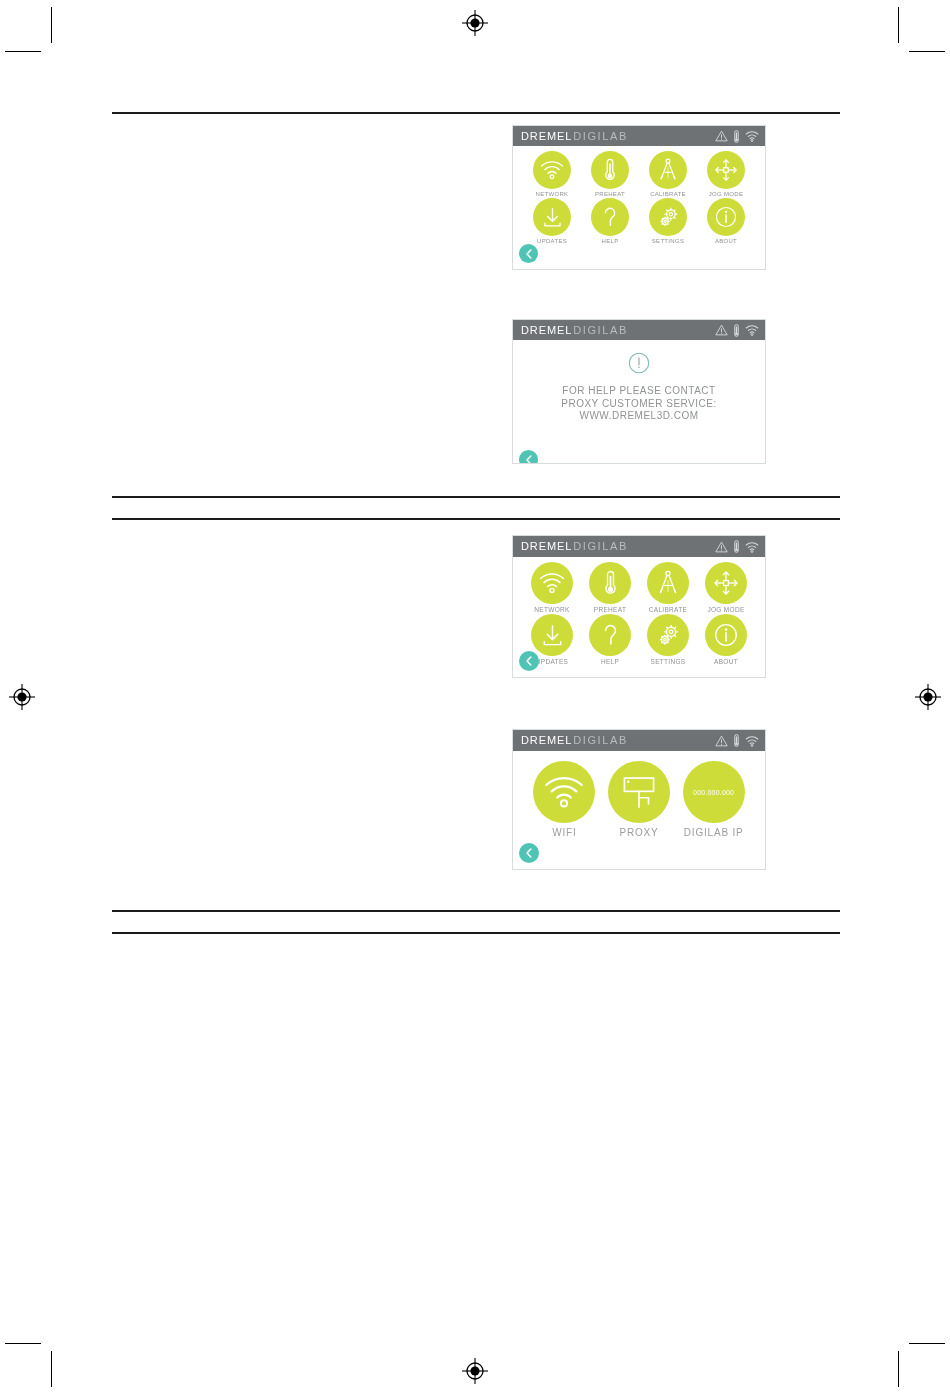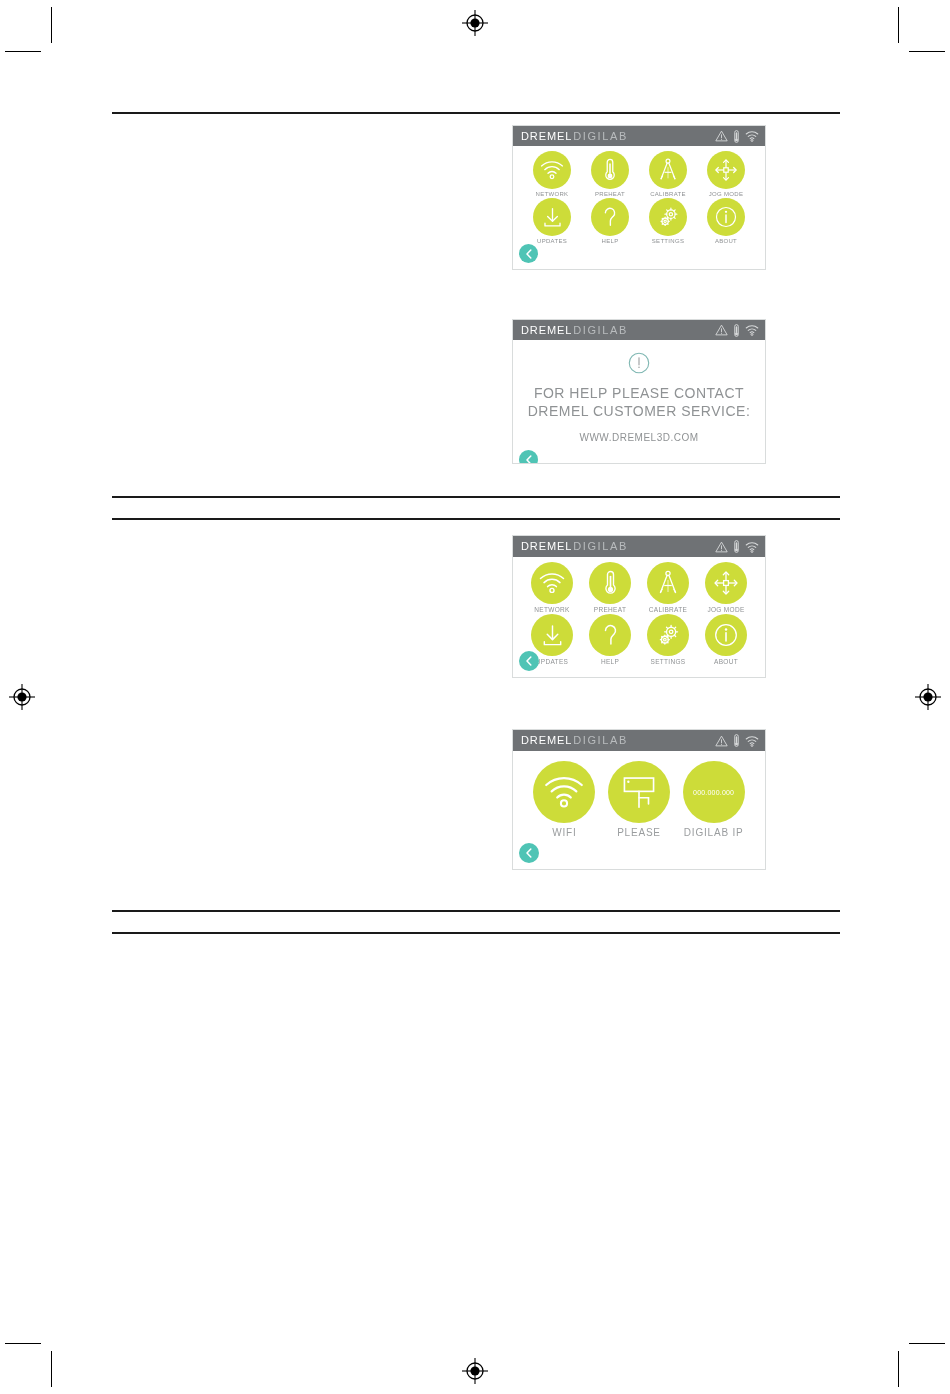--- a/index.html
+++ b/index.html
@@ -159,29 +159,28 @@
 
   
   .help-body {
     display: flex;
     flex-direction: column;
     align-items: center;
     padding-top: 12px;
   }
   .help-alert-icon { margin-bottom: 6px; }
   .help-line {
-    font-size: 14px;
+    font-size: 10px;
     color: #8f9294;
     letter-spacing: 0.5px;
     line-height: 1.32;
     text-align: right;
     white-space: nowrap;
   }
   .help-url {
-    margin-top: 11px;
     font-size: 10px;
     color: #8f9294;
     letter-spacing: 0.5px;
     text-align: center;
     white-space: nowrap;
   }
 
   
   .back-btn {
     position: absolute;
@@ -418,21 +417,21 @@
 
   <div class="panel-body help-body">
     <div class="help-alert-icon">
       <svg width="22" height="22" viewBox="0 0 24 24">
         <circle cx="12" cy="12" r="10.6" fill="none" stroke="#7fb7b2" stroke-width="1.2"></circle>
         <line x1="12" y1="6.2" x2="12" y2="14" stroke="#9a9d9f" stroke-width="1.2" stroke-linecap="round"></line>
         <circle cx="12" cy="16.6" r="0.85" fill="#9a9d9f"></circle>
       </svg>
     </div>
     <div class="help-line">FOR HELP PLEASE CONTACT</div>
-    <div class="help-line">DREMEL CUSTOMER SERVICE:</div>
+    <div class="help-line">PROXY CUSTOMER SERVICE:</div>
     <div class="help-url">WWW.DREMEL3D.COM</div>
 
     <div class="back-btn">
       <svg width="8" height="10" viewBox="0 0 8 10">
         <path d="M5.8 1 L2 5 L5.8 9" fill="none" stroke="#fff" stroke-width="1.5" stroke-linecap="round" stroke-linejoin="round"></path>
       </svg>
     </div>
   </div>
 </div>
 
@@ -623,21 +622,21 @@
       <div class="net-item">
         <div class="net-circle">
           <svg width="40" height="38" viewBox="0 0 30 30">
             <rect x="3.5" y="4" width="23" height="10.5" fill="none" stroke="#fff" stroke-width="1.3"></rect>
             <circle cx="6.6" cy="6.9" r="0.95" fill="#fff"></circle>
             <line x1="15" y1="14.5" x2="15" y2="27" stroke="#fff" stroke-width="1.3" stroke-linecap="round"></line>
             <line x1="15" y1="19.5" x2="22.5" y2="19.5" stroke="#fff" stroke-width="1.3" stroke-linecap="round"></line>
             <line x1="22.5" y1="19.5" x2="22.5" y2="24.5" stroke="#fff" stroke-width="1.3" stroke-linecap="round"></line>
           </svg>
         </div>
-        <div class="net-label">PLEASE</div>
+        <div class="net-label">PROXY</div>
       </div>
 
       <div class="net-item">
         <div class="net-circle">
           <span class="ip-text">000.000.000</span>
         </div>
         <div class="net-label">DIGILAB IP</div>
       </div>
 
     </div>

